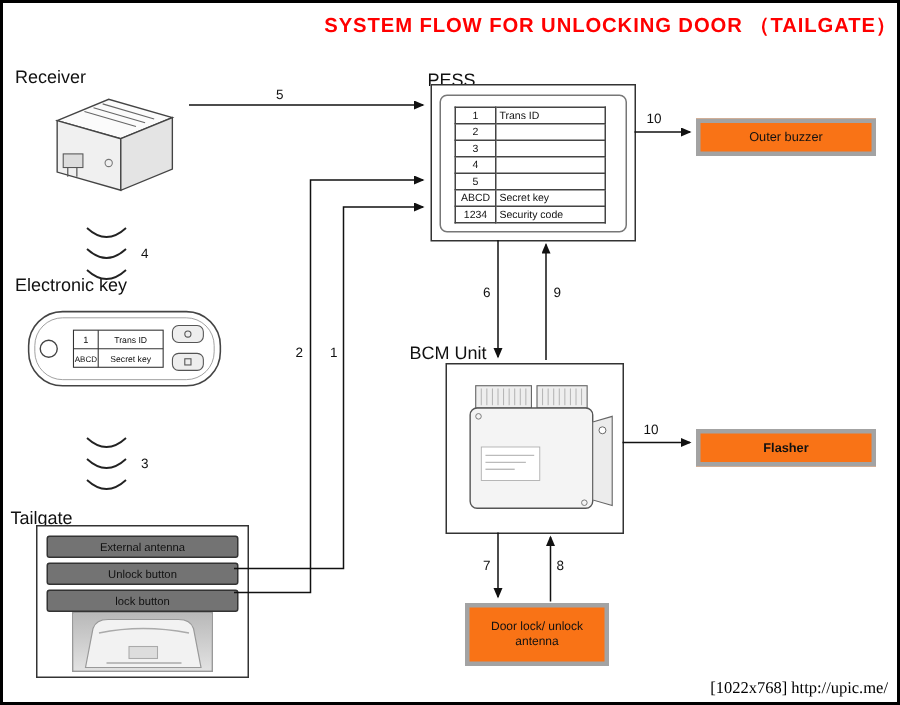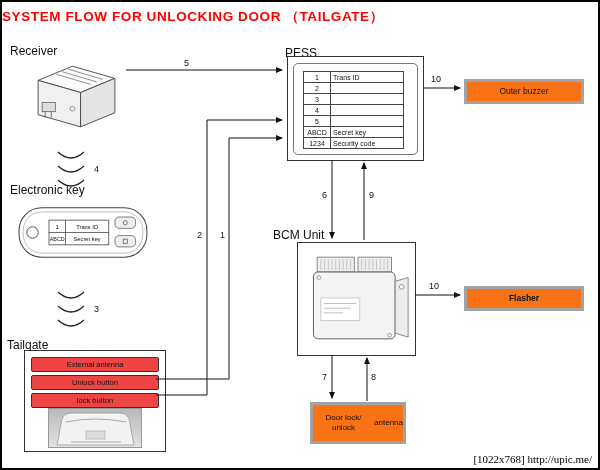--- a/index.html
+++ b/index.html
@@ -3,34 +3,34 @@
 <meta charset="utf-8">
 <style>
   html,body { margin:0; padding:0; background:#fff; }
   .canvas {
     position:relative; width:596px; height:466px; background:#fff;
     border:2px solid #000; overflow:hidden;
     font-family:"Liberation Sans", sans-serif; color:#111;
   }
   .abs { position:absolute; }
   .title {
-    position:absolute; top:6px; left:0; width:100%; text-align:left;
+    position:absolute; top:6px; left:0; width:100%; text-align:right;
     font-size:13.5px; font-weight:bold; letter-spacing:0.6px; color:#f00;
   }
   .lbl { position:absolute; font-size:12px; color:#111; white-space:nowrap; }
   .num { position:absolute; font-size:9px; color:#111; }
   .obox {
     position:absolute; border:3px solid #a3a3a3; background:#f97316;
     display:flex; align-items:center; justify-content:center;
     font-size:8.5px; text-align:center; line-height:1.25;
   }
   .tgbox { position:absolute; border:1px solid #333; background:#fff; }
   .tg-row {
     height:13px; margin:3px 6px 0 6px; border:1px solid #333; border-radius:2px;
-    background:#ef4444; display:flex; align-items:center; justify-content:center;
+    background:#737373; display:flex; align-items:center; justify-content:center;
     font-size:7.5px;
   }
   .tg-row:first-child { margin-top:6px; }
   .pess-outer { position:absolute; border:1px solid #333; background:#fff; }
   .pess-inner { position:absolute; border:1px solid #777; border-radius:5px; background:#fff; }
   .ptable { position:absolute; border-collapse:collapse; background:#fff; }
   .ptable td {
     border:1px solid #444; font-size:7px; height:10px; padding:0 2px;
     white-space:nowrap; vertical-align:middle;
   }
@@ -182,21 +182,21 @@
     <line x1="23" y1="62" x2="58" y2="62" stroke="#bbb" stroke-width="1"></line>
     <line x1="23" y1="67" x2="52" y2="67" stroke="#bbb" stroke-width="1"></line>
     <line x1="23" y1="72" x2="44" y2="72" stroke="#bbb" stroke-width="1"></line>
     <circle cx="18" cy="34" r="2" fill="none" stroke="#777" stroke-width="0.7"></circle>
     <circle cx="94" cy="96" r="2" fill="none" stroke="#777" stroke-width="0.7"></circle>
   </svg>
 
   <div class="obox" style="left:462px; top:77px; width:114px; height:19px;">Outer buzzer</div>
   <div class="obox" style="left:462px; top:284px; width:114px; height:19px;font-weight:bold;">Flasher</div>
 
-  <div class="obox" style="left:308px; top:400px; width:90px; height:36px; font-size:8px; flex-direction:row;">
+  <div class="obox" style="left:308px; top:400px; width:90px; height:36px; font-size:8px; flex-direction:column;">
     <span>Door lock/ unlock</span>
     <span>antenna</span>
   </div>
 
   <svg class="lines" width="596" height="466" viewBox="0 0 596 466">
     <defs>
       <marker id="ah" markerWidth="8" markerHeight="8" refX="6" refY="3" orient="auto" markerUnits="userSpaceOnUse">
         <path d="M0,0 L7,3 L0,6 Z" fill="#111"></path>
       </marker>
     </defs>

